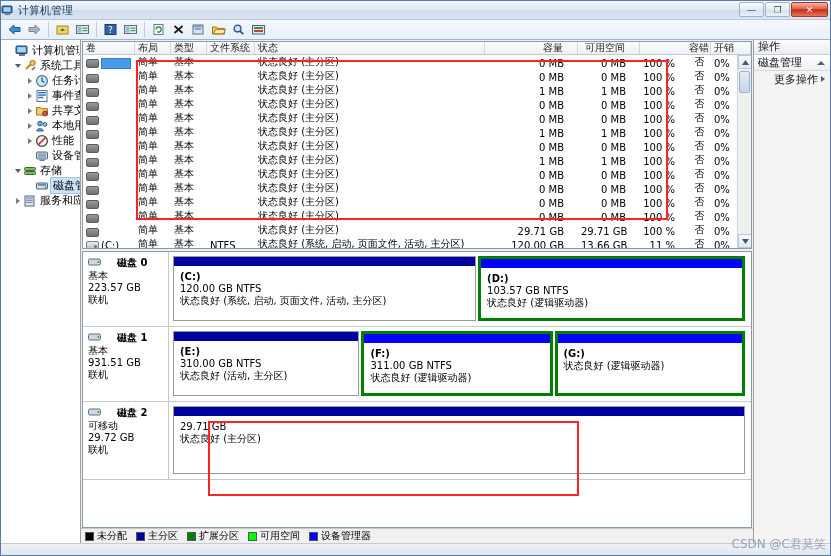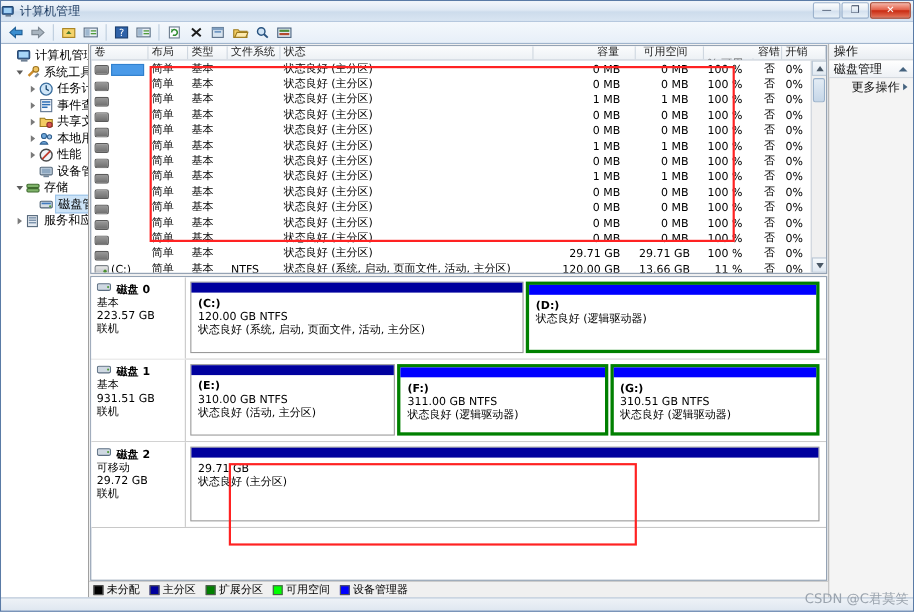--- a/index.html
+++ b/index.html
@@ -98,21 +98,21 @@
              background:#f0f0f0; border-left:1px solid #ccd3db; }
   .vscroll .thumb { position:absolute; left:1px; right:1px; top:1px; height:22px;
              background:linear-gradient(180deg,#e3ecf5,#c5d6e8); border:1px solid #9ab2cc; border-radius:2px;}
   .vscroll .ar { position:absolute; left:0; width:14px; height:14px; display:flex;align-items:center;justify-content:center;
              background:linear-gradient(180deg,#f6f9fc,#e1e9f2); border:1px solid #b9c7d6;}
   .vscroll .ar.up{top:0;} .vscroll .ar.dn{bottom:0;}
   
   #graph { flex:1; background:#fff; margin:2px 1px 0 1px; border:1px solid #8a9aad; overflow:hidden; position:relative;}
   .diskrow { display:flex; border-bottom:1px solid #c8c8c8; background:#fff; }
   .diskinfo { width:86px; flex:0 0 86px; border-right:1px solid #c8c8c8; padding:4px 5px; background:#fff;}
-  .diskinfo .dt { font-weight:bold; font-size:10px; display:flex; align-items:center; gap:5px; }
+  .diskinfo .dt { font-weight:bold; font-size:10px; display:flex; align-items:center; gap:16px; }
   .diskinfo .dl { font-size:10px; color:#000; line-height:12px; }
   .diskbars { flex:1; display:flex; padding:4px 6px 5px 4px; gap:2px; }
   .part { border:1px solid #9a9a9a; background:#fff; display:flex; flex-direction:column; position:relative;}
   .part .cap { height:9px; background:#00009e; }
   .part .pbody { padding:5px 6px; font-size:10px; line-height:12px; color:#000; }
   .part.logical { border:3px solid #008000; }
   .part.logical .cap { background:#0000ff; }
   
   #legend { height:15px; display:flex; align-items:center; gap:4px; padding-left:4px;
             background:#f0f0f0; border-top:1px solid #c8c8c8; font-size:10px; }
@@ -652,20 +652,21 @@
                 <div class="pbody">
                   <div style="font-weight:bold;">(C:)</div>
                   <div style="">120.00 GB NTFS</div>
                   <div style="">状态良好 (系统, 启动, 页面文件, 活动, 主分区)</div>
                 </div>
               </div>
               <div class="part logical" style="flex: 104 1 0%;">
                 <div class="cap"></div>
                 <div class="pbody">
                   <div style="font-weight:bold;">(D:)</div>
+                  <div style="">103.57 GB NTFS</div>
                   <div style="">状态良好 (逻辑驱动器)</div>
                 </div>
               </div>
             </div>
           </div>
           <div class="diskrow" style="height: 75px;">
             <div class="diskinfo">
               <div class="dt">
                 <span><svg width="13" height="9" viewBox="0 0 13 9">
                     <rect x="0.5" y="1" width="12" height="6" rx="1.4" fill="#cfd8e2" stroke="#5d6f82"></rect>
@@ -691,21 +692,20 @@
                 <div class="pbody">
                   <div style="font-weight:bold;">(F:)</div>
                   <div style="">311.00 GB NTFS</div>
                   <div style="">状态良好 (逻辑驱动器)</div>
                 </div>
               </div>
               <div class="part logical" style="flex: 310 1 0%;">
                 <div class="cap"></div>
                 <div class="pbody">
                   <div style="font-weight:bold;">(G:)</div>
-                  <div style="">310.51 GB NTFS</div>
                   <div style="">状态良好 (逻辑驱动器)</div>
                 </div>
               </div>
             </div>
           </div>
           <div class="diskrow" style="height: 78px;">
             <div class="diskinfo">
               <div class="dt">
                 <span><svg width="13" height="9" viewBox="0 0 13 9">
                     <rect x="0.5" y="1" width="12" height="6" rx="1.4" fill="#cfd8e2" stroke="#5d6f82"></rect>

